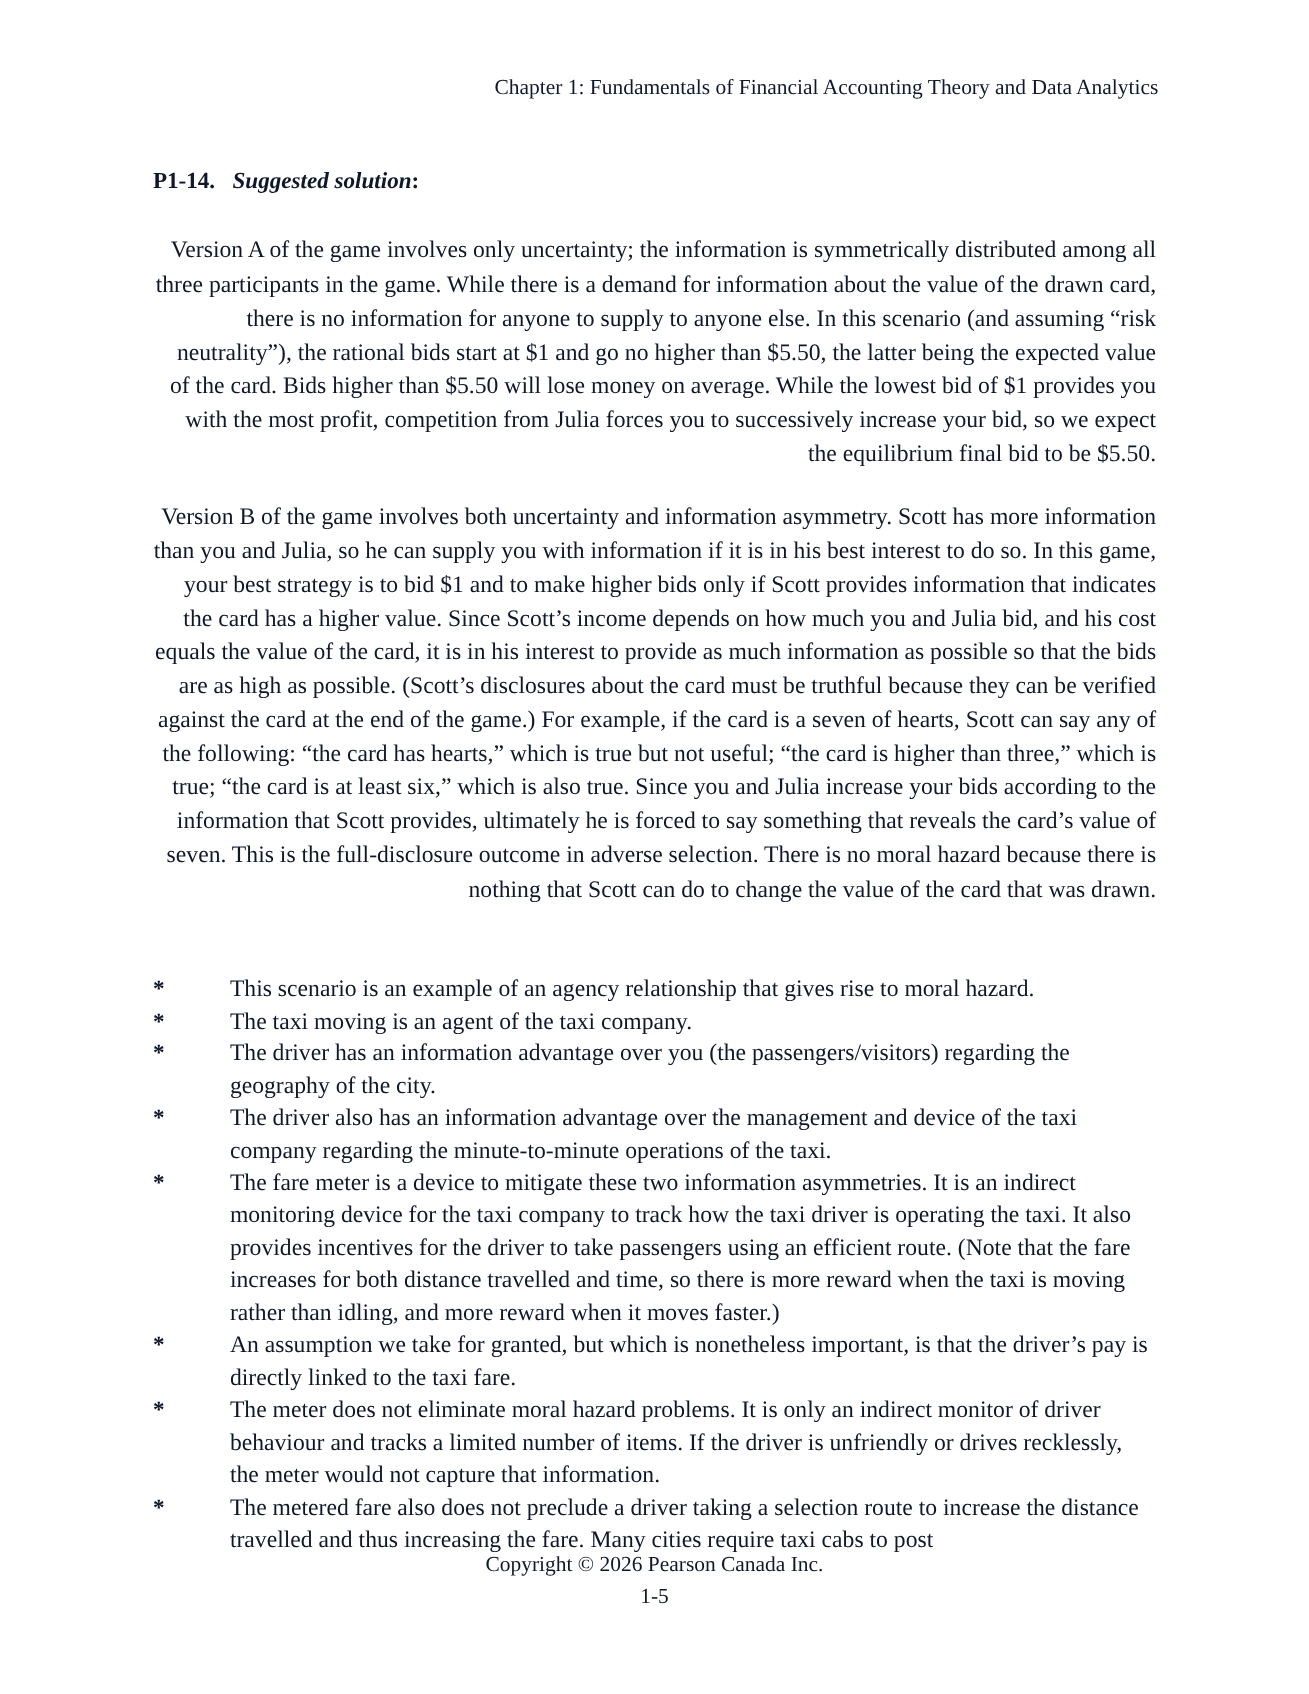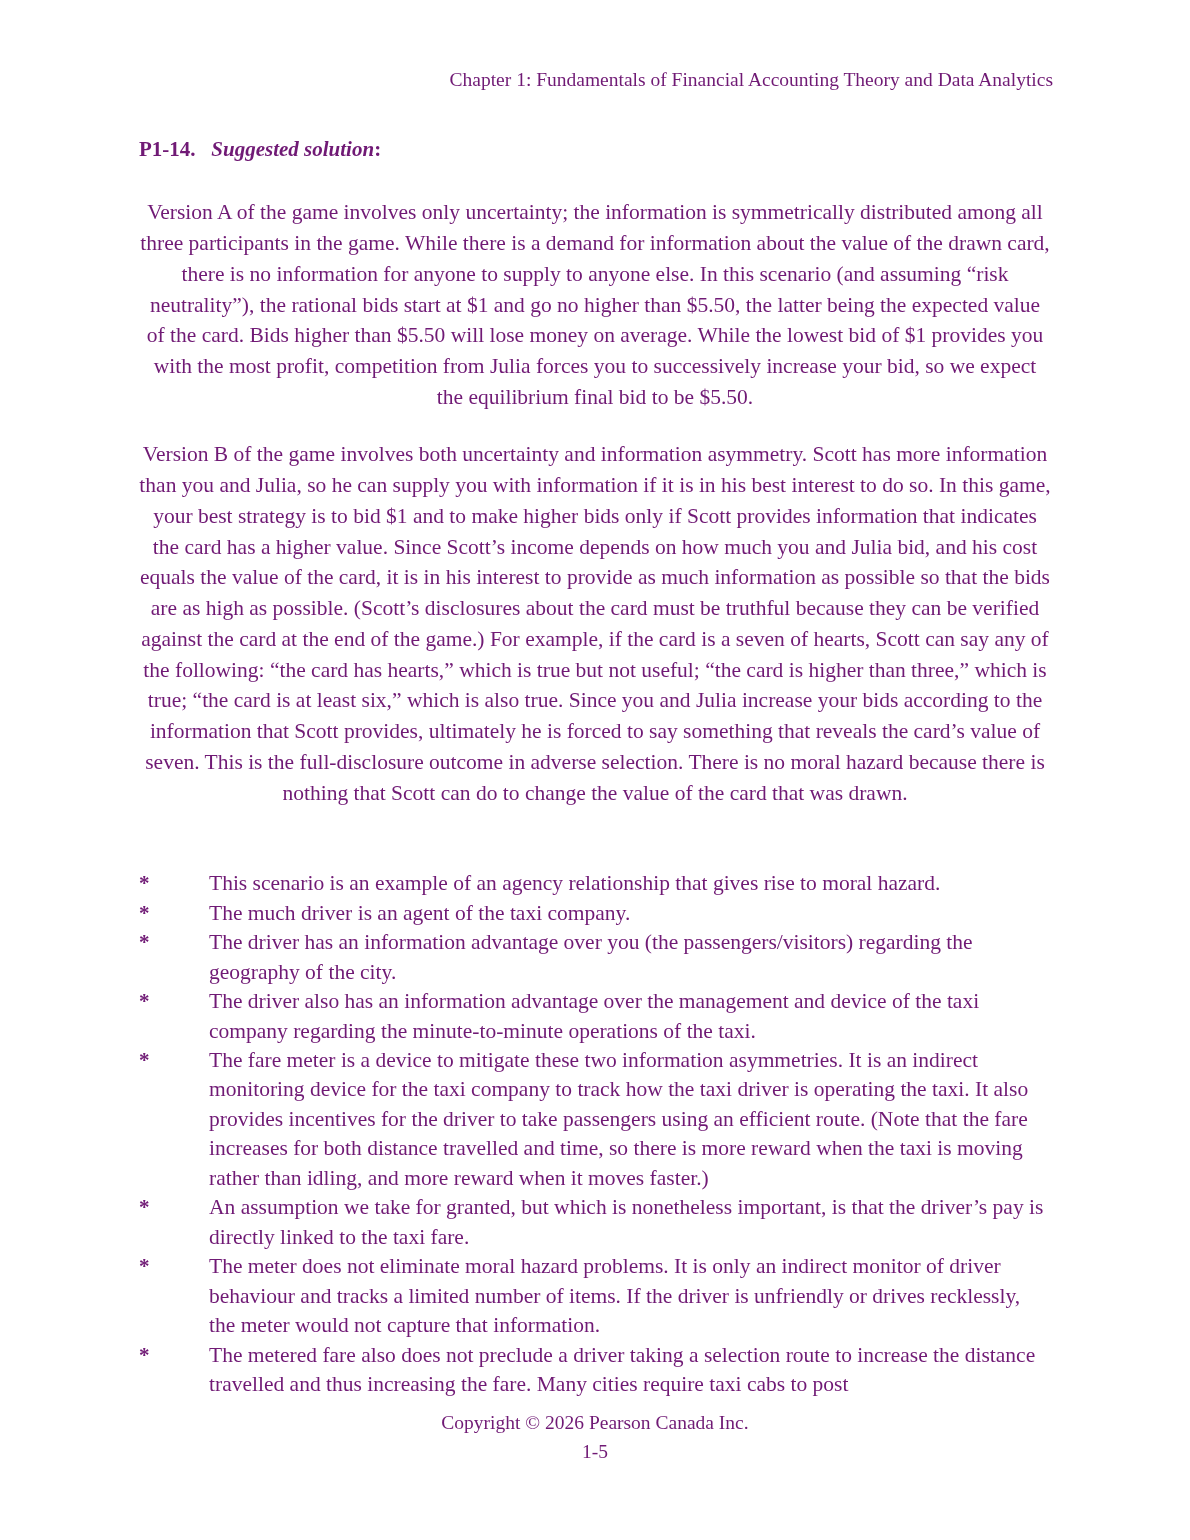--- a/index.html
+++ b/index.html
@@ -7,61 +7,61 @@
     padding: 0;
     background: #ffffff;
   }
   .page {
     position: relative;
     width: 1190px;
     height: 1540px;
     margin: 0 auto;
     background: #ffffff;
     font-family: "Liberation Serif", serif;
-    color: #701a75;
+    color: #0f172a;
     box-sizing: border-box;
   }
   .header {
     position: absolute;
     top: 68px;
     left: 0;
     right: 137px;
     text-align: right;
     font-size: 19.5px;
     line-height: 1.2;
   }
   .content {
     position: absolute;
     top: 135px;
     left: 139px;
     width: 912px;
   }
   .prob-heading {
     font-size: 21px;
     line-height: 1.35;
-    margin: 0 0 0 0;
+    margin: 15px 0 0 0;
     font-weight: bold;
   }
   .prob-heading .label {
     font-weight: bold;
     font-style: normal;
   }
   .prob-heading .soln {
     font-weight: bold;
     font-style: italic;
   }
   .prob-heading .colon {
     font-weight: bold;
     font-style: normal;
   }
   p.body {
     font-size: 21.5px;
     line-height: 1.43;
     margin: 0;
-    text-align: center;
+    text-align: right;
   }
   .gap-lg { height: 34px; }
   .gap-md { height: 27px; }
   .bullets {
     margin: 0;
     padding: 0;
   }
   .bullet {
     display: flex;
     font-size: 21.5px;
@@ -121,21 +121,21 @@
 
     <div class="bullets">
 
       <div class="bullet">
         <span class="star">*</span>
         <span class="btext">This scenario is an example of an agency relationship that gives rise to moral hazard.</span>
       </div>
 
       <div class="bullet">
         <span class="star">*</span>
-        <span class="btext">The much driver is an agent of the taxi company.</span>
+        <span class="btext">The taxi moving is an agent of the taxi company.</span>
       </div>
 
       <div class="bullet">
         <span class="star">*</span>
         <span class="btext">The driver has an information advantage over you (the passengers/visitors) regarding the geography of the city.</span>
       </div>
 
       <div class="bullet">
         <span class="star">*</span>
         <span class="btext">The driver also has an information advantage over the management and device of the taxi company regarding the minute-to-minute operations of the taxi.</span>

